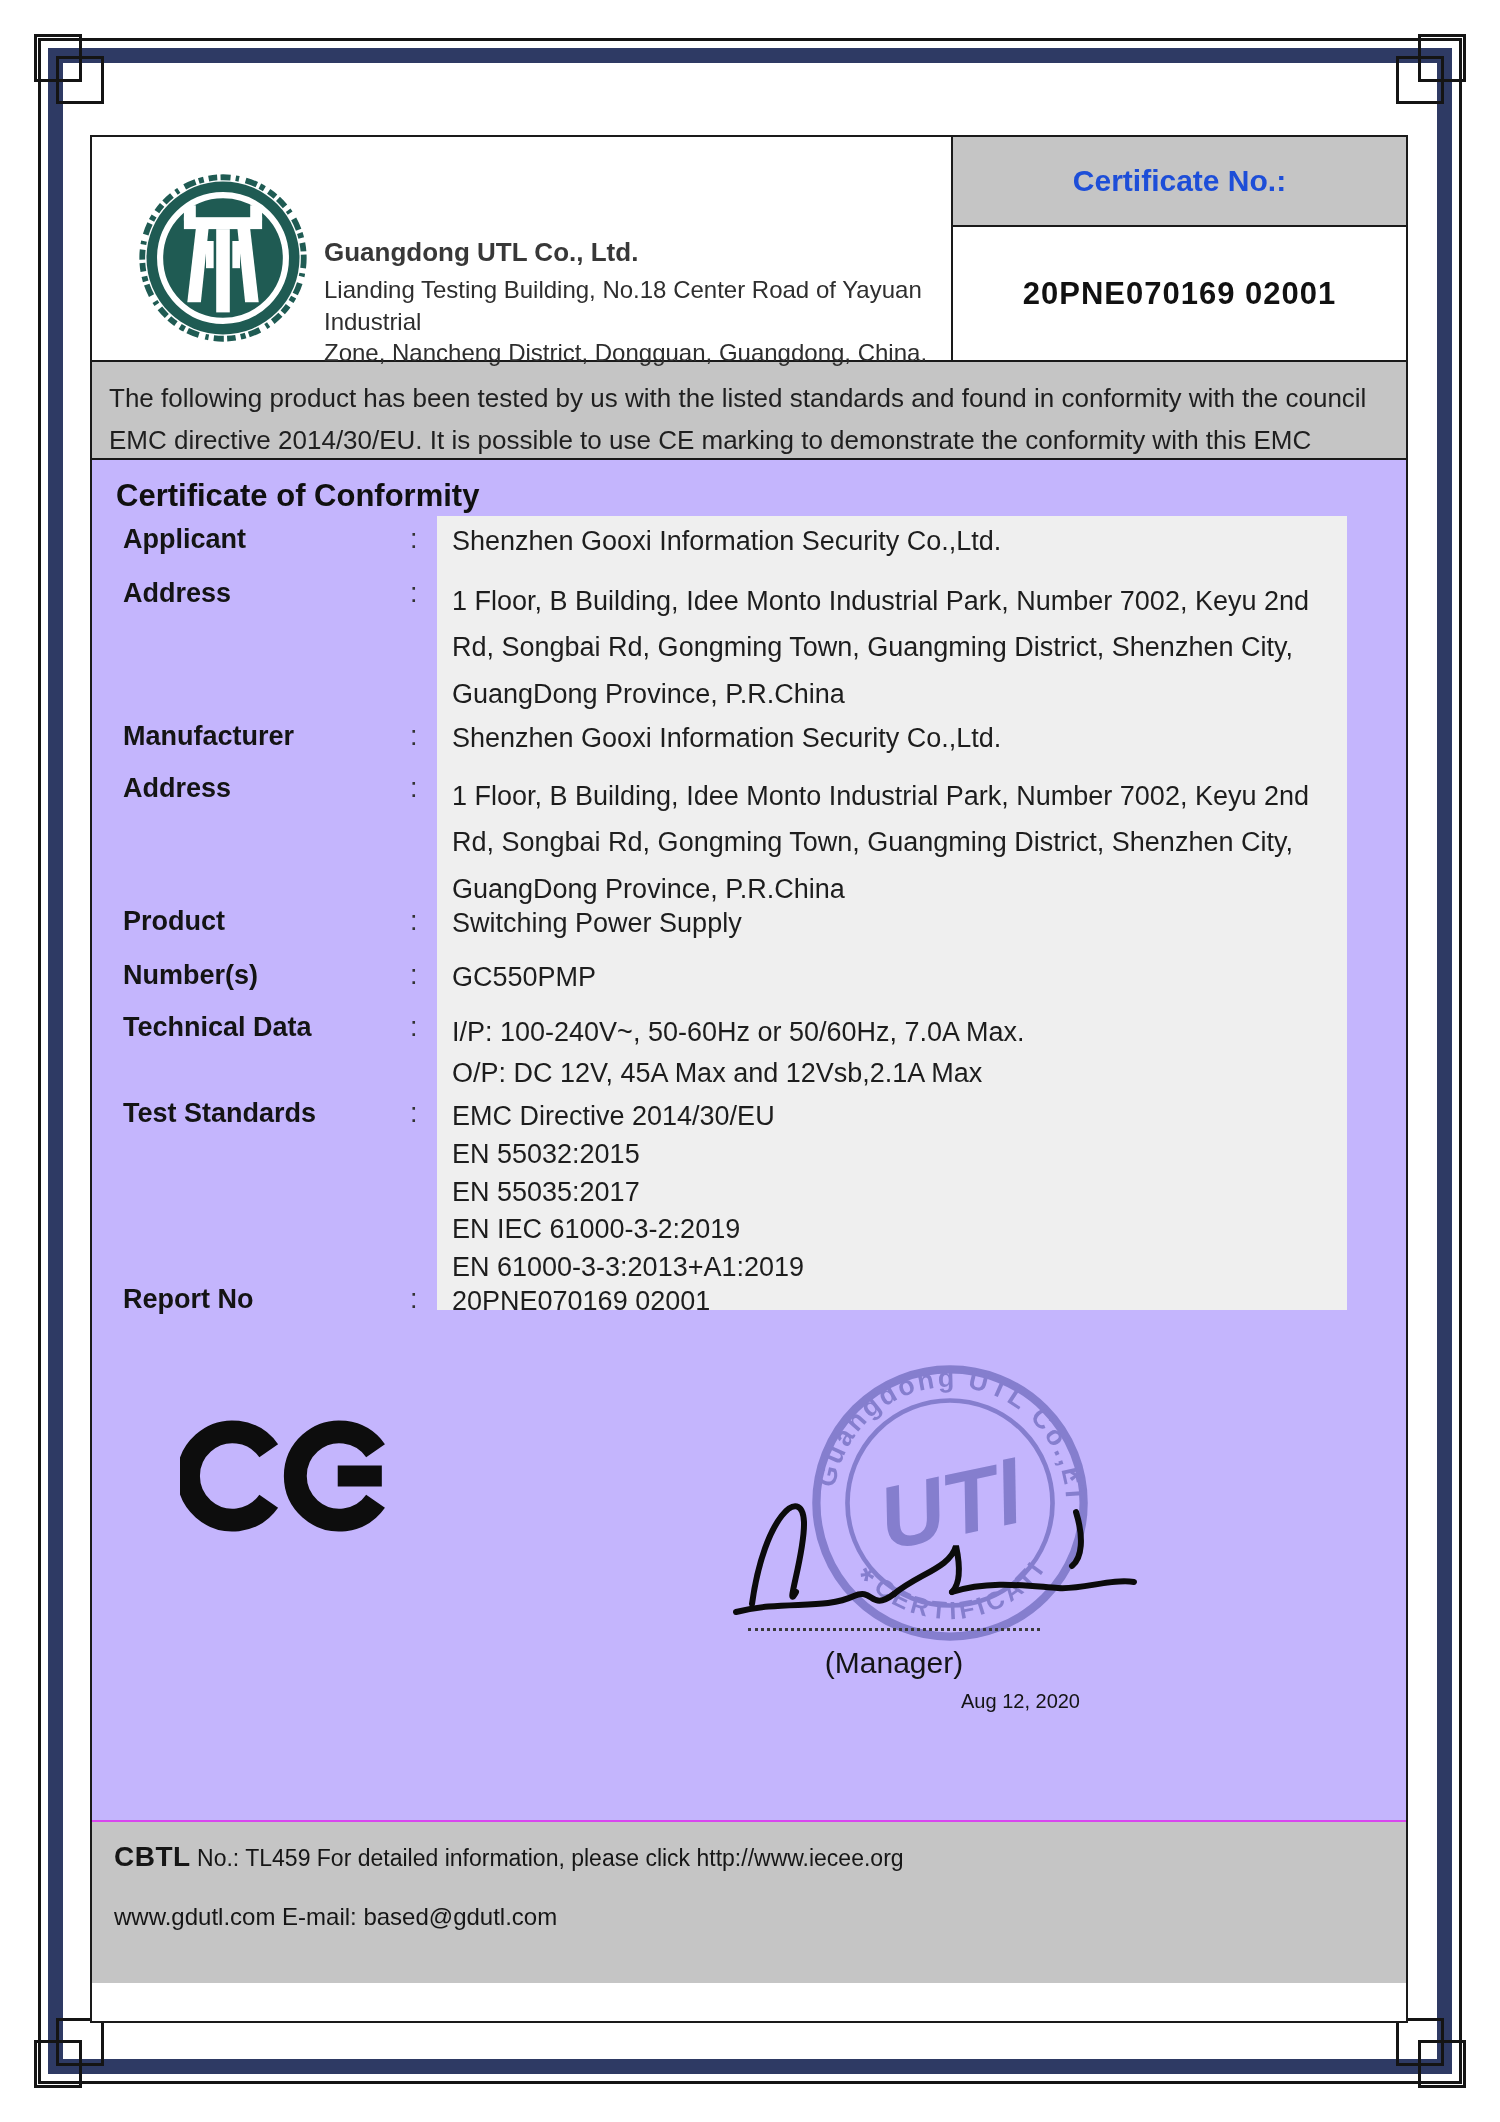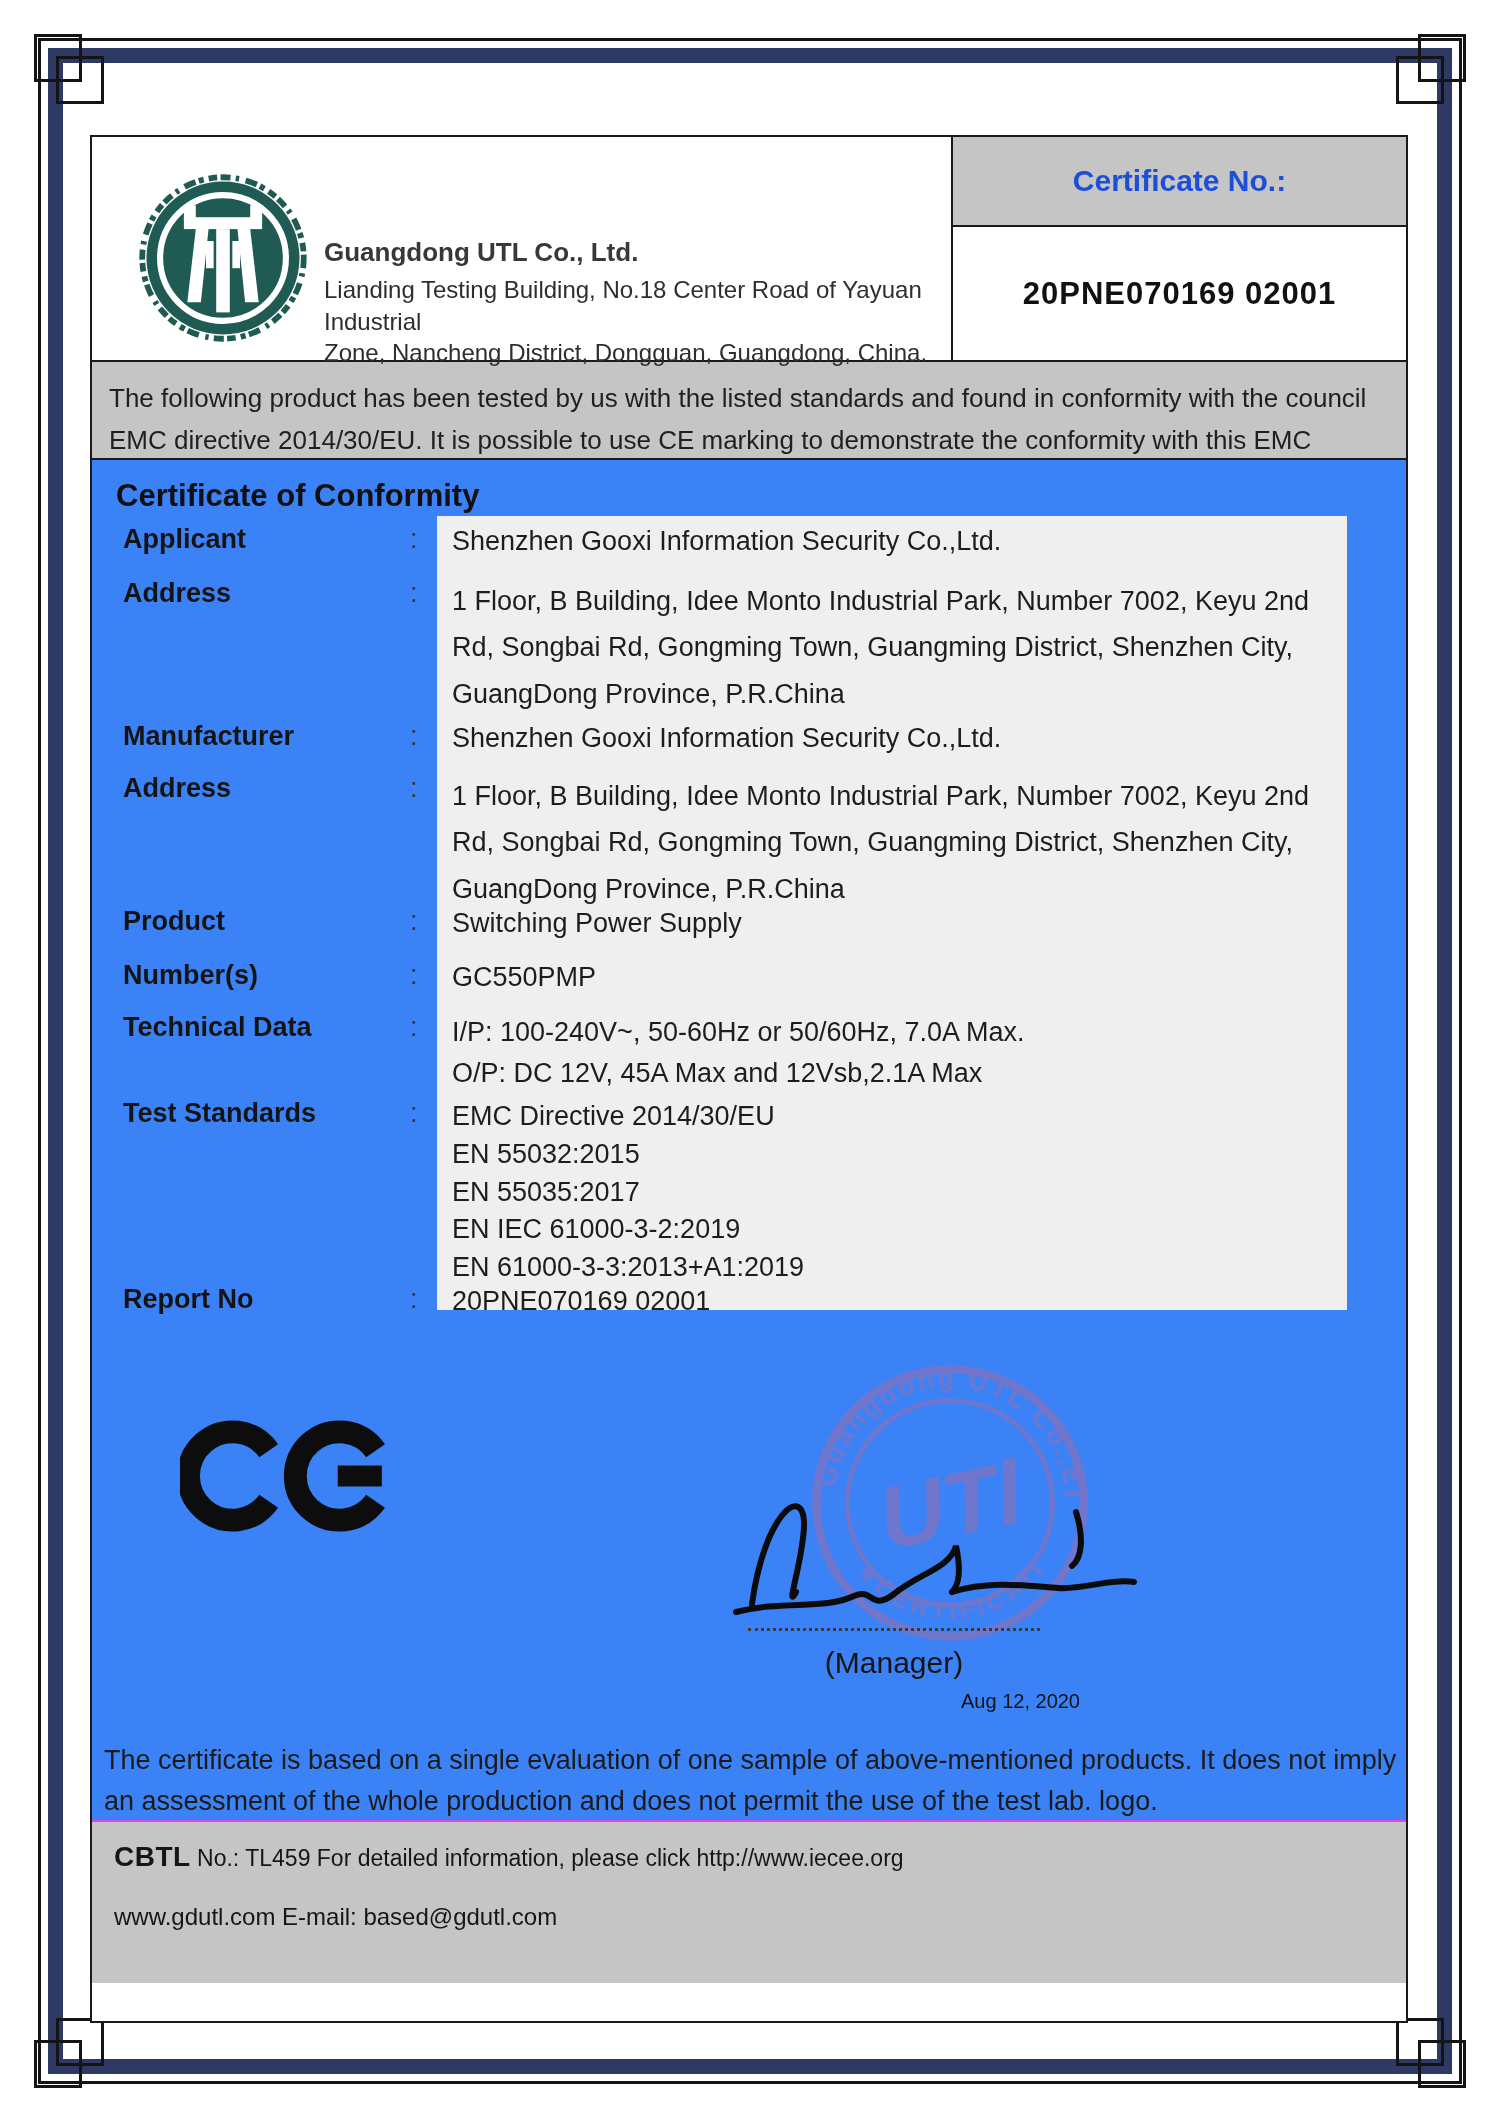--- a/index.html
+++ b/index.html
@@ -19,21 +19,21 @@
   .logo{position:absolute;left:46px;top:36px;width:170px;height:170px;}
   .co-block{position:absolute;left:232px;top:100px;width:610px;color:#2e2e2e;}
   .co-name{font-size:26px;font-weight:bold;margin-bottom:6px;color:#383838;}
   .co-addr{font-size:24px;line-height:1.32;white-space:pre-line;color:#2e2e2e;}
   .cert-col{position:absolute;right:0;top:0;bottom:0;width:453px;border-left:2px solid #1a1a1a;display:flex;flex-direction:column;}
   .cert-label-box{height:88px;background:#c5c5c5;border-bottom:2px solid #1a1a1a;display:flex;align-items:center;justify-content:center;font-size:30px;font-weight:bold;color:#1d4ed8;}
   .cert-no-box{flex:1;display:flex;align-items:center;justify-content:center;font-size:31px;font-weight:bold;color:#111;letter-spacing:1px;}
   
   .intro{height:98px;background:#c5c5c5;border-bottom:2px solid #1a1a1a;box-sizing:border-box;padding:15px 17px 0 17px;font-size:26px;line-height:1.63;color:#1f1f1f;}
   
-  .main{position:relative;height:1360px;background:#3b82f6;}
+  .main{position:relative;height:1360px;background:#c4b5fd;}
   .coc-title{position:absolute;left:24px;top:18px;font-size:31px;font-weight:bold;color:#101010;}
   .value-panel{position:absolute;left:345px;top:56px;width:910px;height:794px;background:#efefef;}
   .row{position:absolute;left:0;width:1290px;}
   .row .lbl{position:absolute;left:31px;top:0;width:280px;font-size:27px;font-weight:bold;color:#141414;}
   .row .col{position:absolute;left:318px;top:0;font-size:27px;color:#333;}
   .row .val{position:absolute;left:360px;top:0;width:884px;font-size:27px;color:#1d1d1d;white-space:pre-line;line-height:1.32;}
   .val.wide{line-height:1.72;}
   .val.tech{line-height:1.5;}
   .val.std{line-height:1.4;}
   .ce{position:absolute;left:88px;top:956px;width:212px;height:120px;}
@@ -182,22 +182,20 @@
           <path d="M 172 148 C 196 128, 228 122, 234 100 C 240 128, 236 140, 230 146"></path>
           <path d="M 230 146 C 268 134, 306 140, 336 142 C 360 144, 390 132, 412 136"></path>
           <path d="M 354 66 C 362 92, 360 112, 350 120"></path>
         </g>
       </svg>
 
       <div class="sign-line"></div>
       <div class="manager">(Manager)</div>
       <div class="sigdate">Aug 12, 2020</div>
 
-      <div class="disclaimer">The certificate is based on a single evaluation of one sample of above-mentioned products. It does not imply
-an assessment of the whole production and does not permit the use of the test lab. logo.</div>
     </div>
 
     <div class="footer">
       <div class="fline"><b>CBTL</b><span> No.: TL459 For detailed information, please click http://www.iecee.org</span></div>
       <div class="fline last"><span>www.gdutl.com   E-mail: based@gdutl.com</span></div>
     </div>
 
   </div>
 </div>
 

